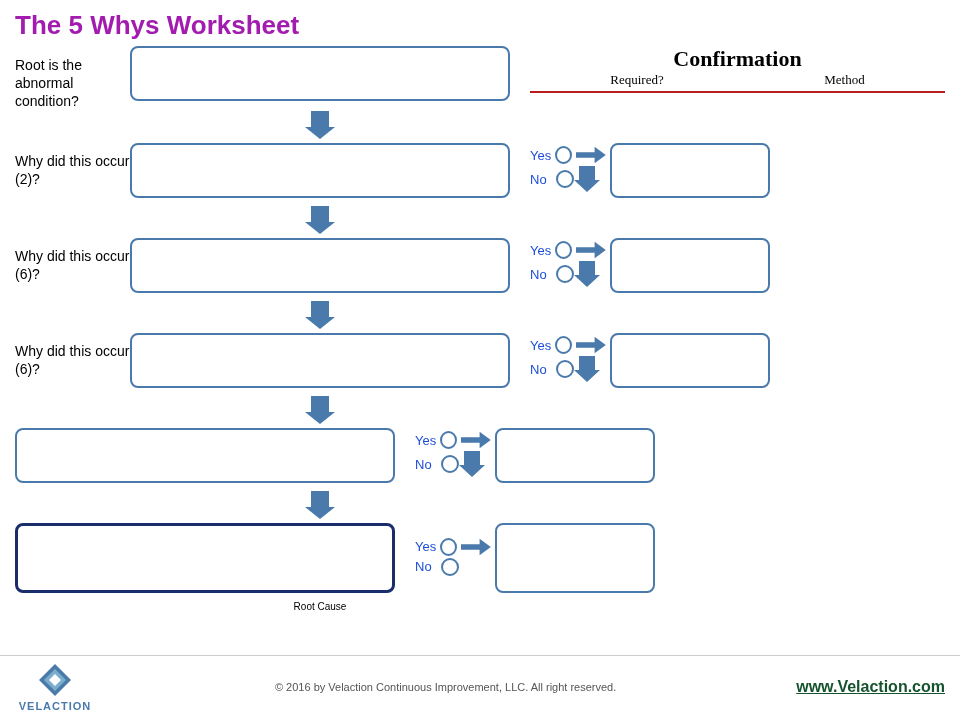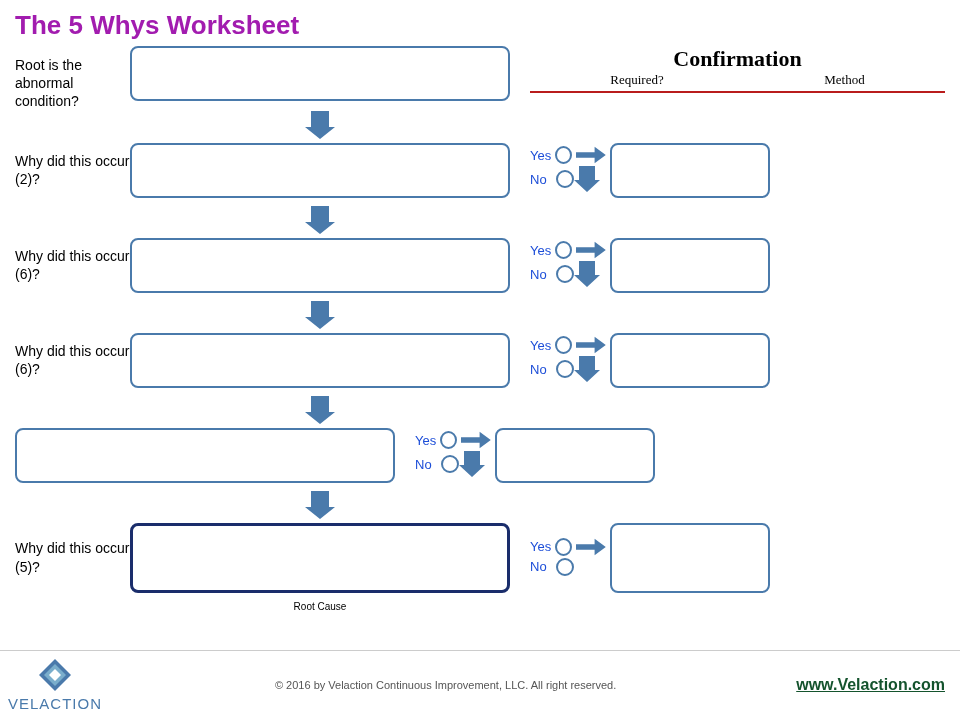--- a/index.html
+++ b/index.html
@@ -174,23 +174,23 @@
       width: 80px;
     }
 
     .logo-diamond {
       width: 36px;
       height: 36px;
       position: relative;
     }
 
     .footer-brand {
-      font-size: 15px;
+      font-size: 11px;
       color: #4a7aab;
-      font-weight: normal;
+      font-weight: bold;
       letter-spacing: 1px;
       margin-top: 2px;
     }
 
     .footer-copyright {
       font-size: 11px;
       color: #555;
       text-align: center;
       flex: 1;
     }
@@ -371,21 +371,20 @@
           </div>
           <div class="method-box"></div>
         </div>
       </div>
       <div class="arrow-down">
         <svg class="arrow-down-svg" viewBox="0 0 30 28">
           <polygon points="6,0 24,0 24,16 30,16 15,28 0,16 6,16" fill="#4a7aab"></polygon>
         </svg>
       </div>
       <div class="row-container">
-        <div class="row-label">Why did this occur (5)?</div>
         <div class="input-box highlight"></div>
         <div class="confirmation-section">
           <div class="yes-no-area">
             <div class="radio-row">
               <span class="radio-label">Yes</span>
               <span class="radio-circle"></span>
               <svg class="arrow-right-svg" viewBox="0 0 32 18">
                 <polygon points="0,6 20,6 20,0 32,9 20,18 20,12 0,12" fill="#4a7aab"></polygon>
               </svg>
             </div>

